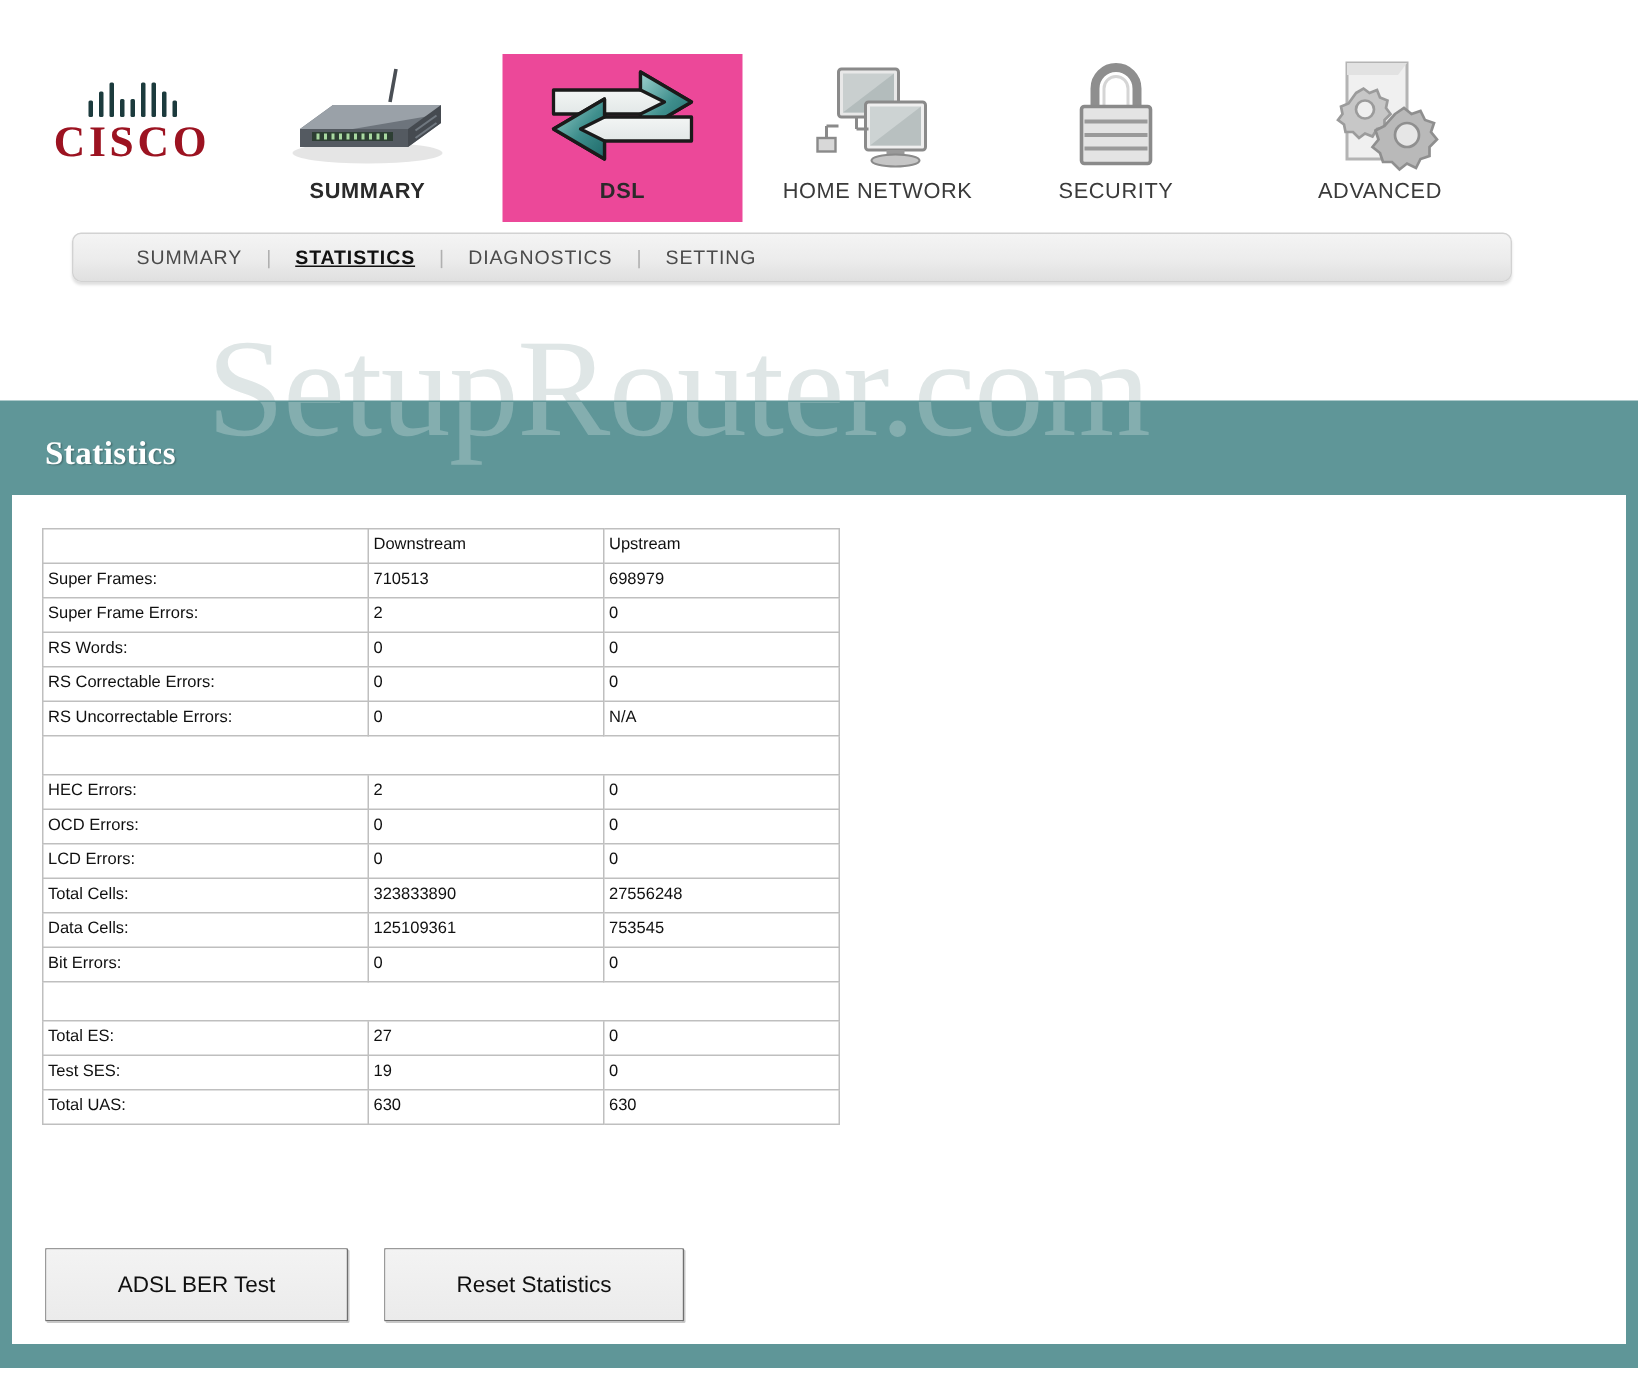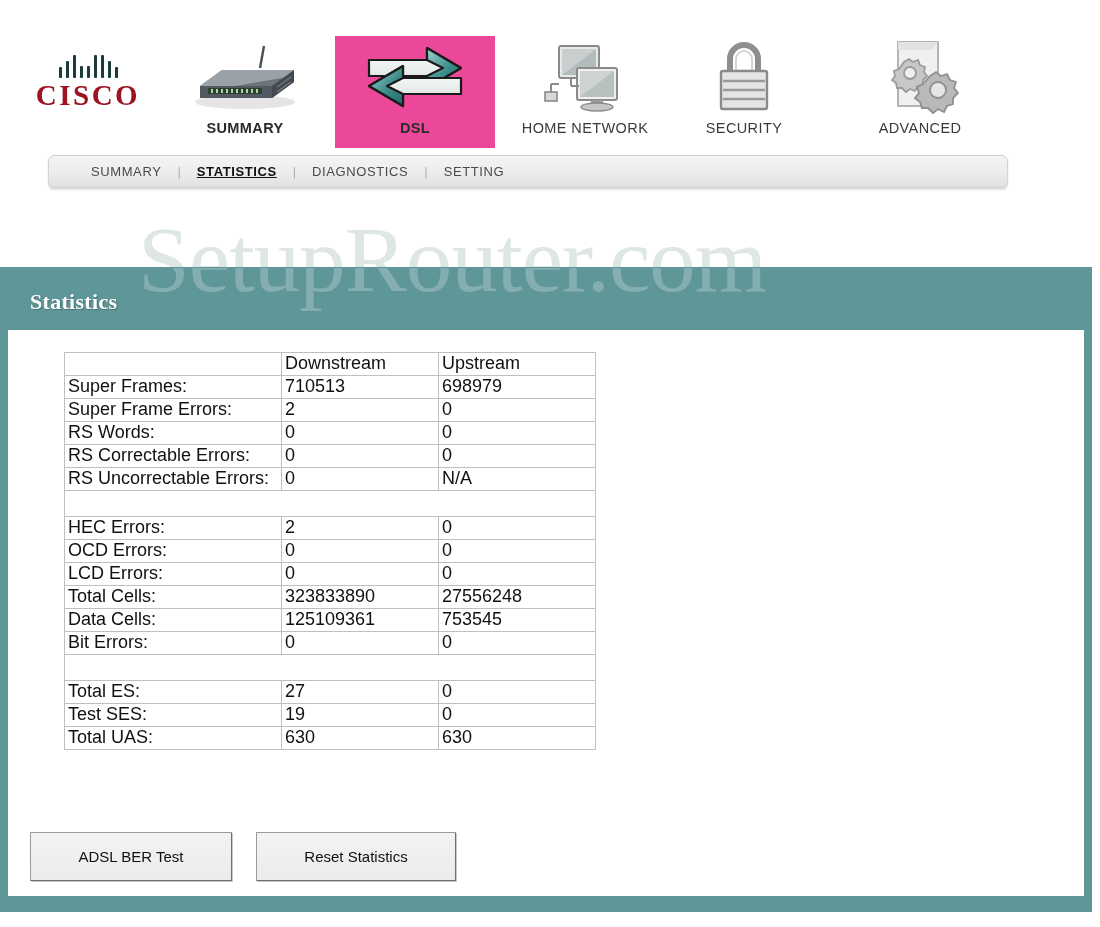--- a/index.html
+++ b/index.html
@@ -182,23 +182,22 @@
   }
 
   
   #stats-table {
     position: absolute;
     left: 20px;
     top: 22px;
     width: 530px;
     border-collapse: collapse;
     table-layout: fixed;
-    font-size: 18px;
+    font-size: 11px;
     color: #101010;
-    margin-left: 36px;
   }
   #stats-table td {
     border: 1px solid #bfbfbf;
     padding: 1px 3px 2px 3px;
     height: 19px;
     line-height: 19px;
     white-space: nowrap;
     overflow: hidden;
   }
   #stats-table td.lbl { width: 210px; }

